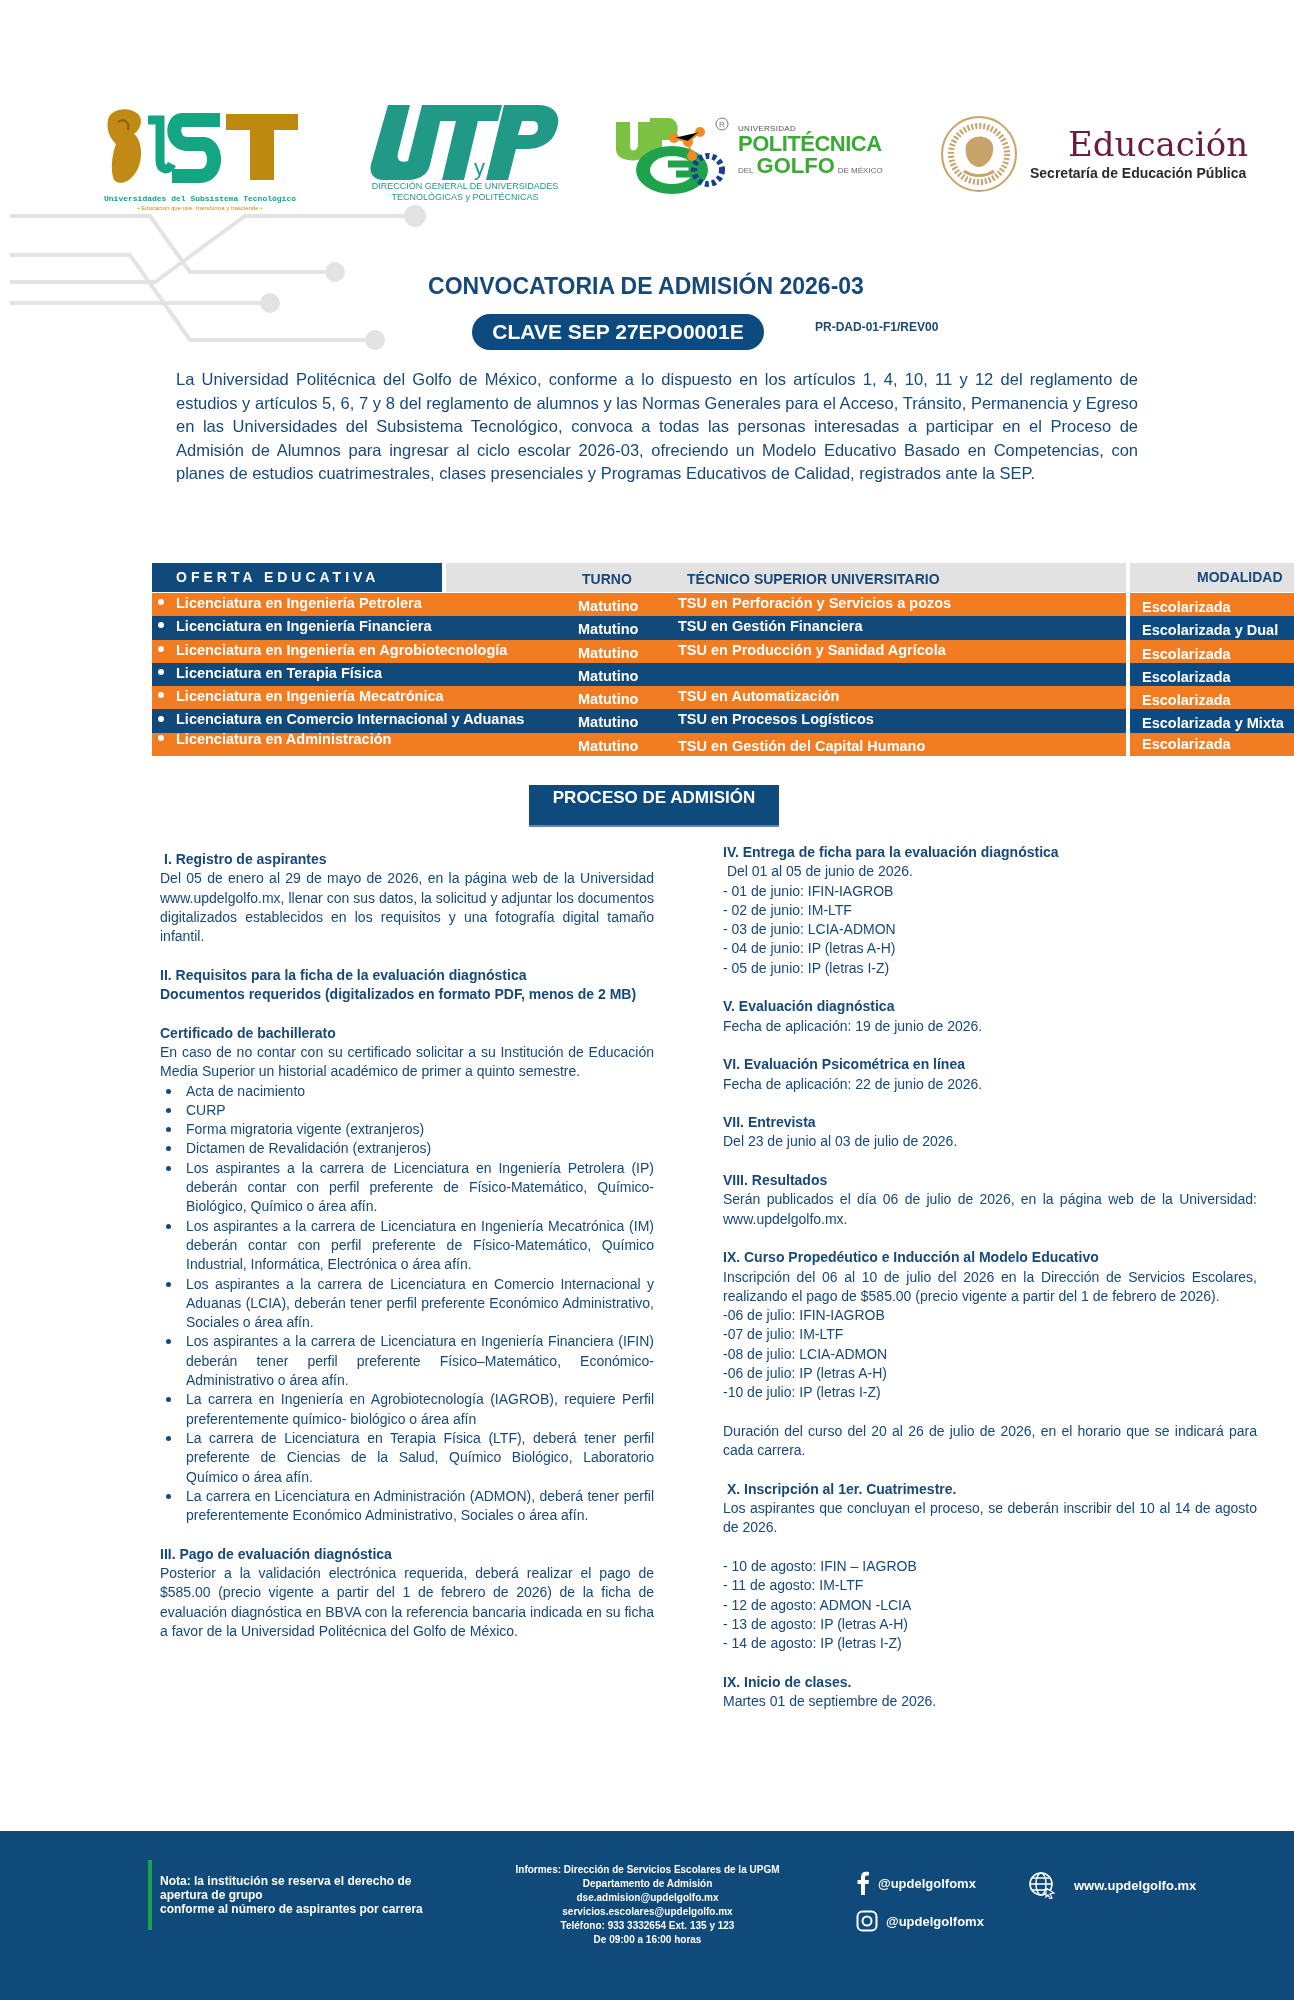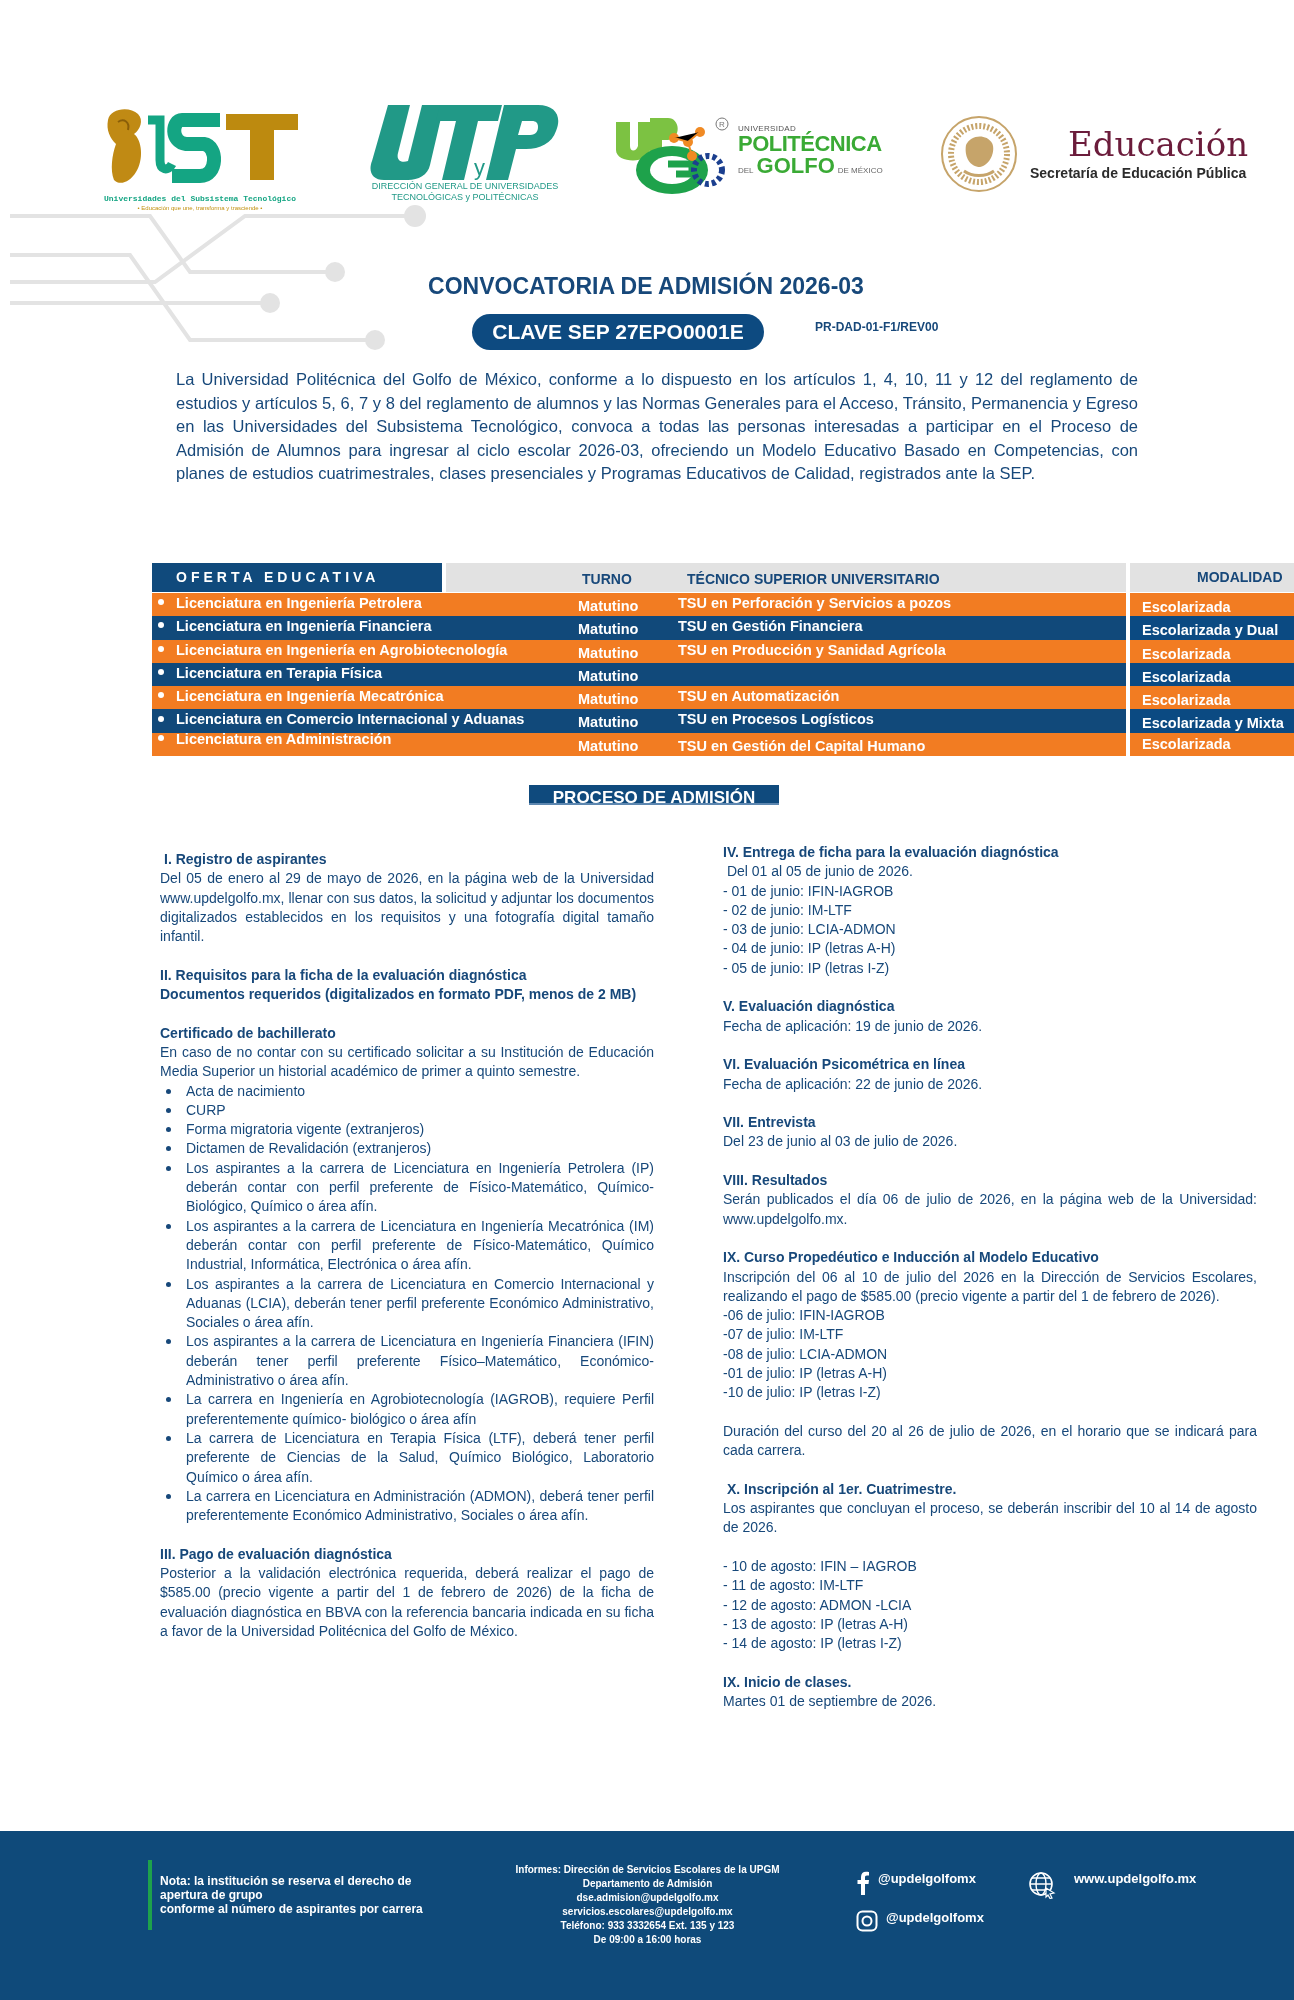--- a/index.html
+++ b/index.html
@@ -56,41 +56,41 @@
   .tr .bg-mod { position: absolute; left: 978px; top: 0; width: 232px; height: 100%; }
   .tr.orange .bg-main, .tr.orange .bg-mod { background: #f27c22; }
   .tr.blue .bg-main { background: #11497a; }
   .tr.blue .bg-mod { background: #0b4a82; }
   .tr .c-name { position: absolute; left: 6px; top: 2px; white-space: nowrap; }
   .tr .c-name .dot { display: inline-block; width: 6px; height: 6px; border-radius: 50%; background: #fff; margin-right: 12px; vertical-align: middle; position: relative; top: -2px; }
   .tr .c-turno { position: absolute; left: 426px; top: 5px; }
   .tr .c-tsu { position: absolute; left: 526px; top: 2px; white-space: nowrap; }
   .tr .c-mod { position: absolute; left: 990px; top: 6px; white-space: nowrap; }
 
-  .proc-title { position: absolute; left: 529px; top: 785px; width: 250px; height: 20px; background: #0f4a7d; color: #fff; font-size: 17px; font-weight: bold; text-align: center; line-height: 26px; border-bottom: 2px solid #5d87b0; }
+  .proc-title { position: absolute; left: 529px; top: 785px; width: 250px; height: 42px; background: #0f4a7d; color: #fff; font-size: 17px; font-weight: bold; text-align: center; line-height: 26px; border-bottom: 2px solid #5d87b0; }
 
   
   .col { position: absolute; font-size: 14px; line-height: 19.3px; color: #17487a; }
   .col-left { left: 160px; top: 850px; width: 494px; }
   .col-right { left: 723px; top: 843px; width: 534px; }
   .col h3 { font-size: 14px; font-weight: bold; color: #17487a; line-height: 19.3px; }
   .col p { text-align: justify; }
   .col .gap { height: 19.3px; }
   .col ul { list-style: none; padding-left: 26px; }
   .col ul li { position: relative; text-align: justify; padding-left: 0; }
   .col ul li::before { content: ""; position: absolute; left: -20px; top: 7px; width: 5px; height: 5px; border-radius: 50%; background: #17487a; }
   .col .line { white-space: nowrap; }
 
   
   .footer { position: absolute; left: 0; top: 1831px; width: 1294px; height: 169px; background: #0f4a7a; color: #fff; }
   .note-bar { position: absolute; left: 148px; top: 29px; width: 4px; height: 70px; background: #1ea24b; }
   .note { position: absolute; left: 160px; top: 43px; width: 280px; font-size: 12px; font-weight: bold; line-height: 14px; text-align: justify; }
   .note span { display: block; }
   .informes { position: absolute; left: 470px; top: 32px; width: 355px; text-align: center; font-size: 10px; font-weight: bold; line-height: 14px; }
-  .social { position: absolute; font-size: 13px; font-weight: bold; display: flex; gap: 8px; }
+  .social { position: absolute; font-size: 13px; font-weight: bold; display: flex; align-items: center; gap: 8px; }
   .social-fb { left: 856px; top: 40px; }
   .social-ig { left: 856px; top: 79px; }
   .social-web { left: 1028px; top: 40px; }
   .social svg { display: block; }
 </style>
 </head>
 <body>
 
 <svg class="circuit" viewBox="0 0 1294 360">
   <g stroke="#e3e3e3" stroke-width="4" fill="none">
@@ -297,21 +297,21 @@
   <p>Del 23 de junio al 03 de julio de 2026.</p>
   <div class="gap"></div>
   <h3>VIII. Resultados</h3>
   <p>Serán publicados el día 06 de julio de 2026, en la página web de la Universidad: www.updelgolfo.mx.</p>
   <div class="gap"></div>
   <h3>IX. Curso Propedéutico e Inducción al Modelo Educativo</h3>
   <p>Inscripción del 06 al 10 de julio del 2026 en la Dirección de Servicios Escolares, realizando el pago de $585.00 (precio vigente a partir del 1 de febrero de 2026).</p>
   <div class="line">-06 de julio: IFIN-IAGROB</div>
   <div class="line">-07 de julio: IM-LTF</div>
   <div class="line">-08 de julio: LCIA-ADMON</div>
-  <div class="line">-01 de julio: IP (letras A-H)</div>
+  <div class="line">-06 de julio: IP (letras A-H)</div>
   <div class="line">-10 de julio: IP (letras I-Z)</div>
   <div class="gap"></div>
   <p>Duración del curso del 20 al 26 de julio de 2026, en el horario que se indicará para cada carrera.</p>
   <div class="gap"></div>
   <h3 style="white-space:pre;"> X. Inscripción al 1er. Cuatrimestre.</h3>
   <p>Los aspirantes que concluyan el proceso, se deberán inscribir del 10 al 14 de agosto de 2026.</p>
   <div class="gap"></div>
   <div class="line">- 10 de agosto: IFIN – IAGROB</div>
   <div class="line">- 11 de agosto: IM-LTF</div>
   <div class="line">- 12 de agosto: ADMON -LCIA</div>

